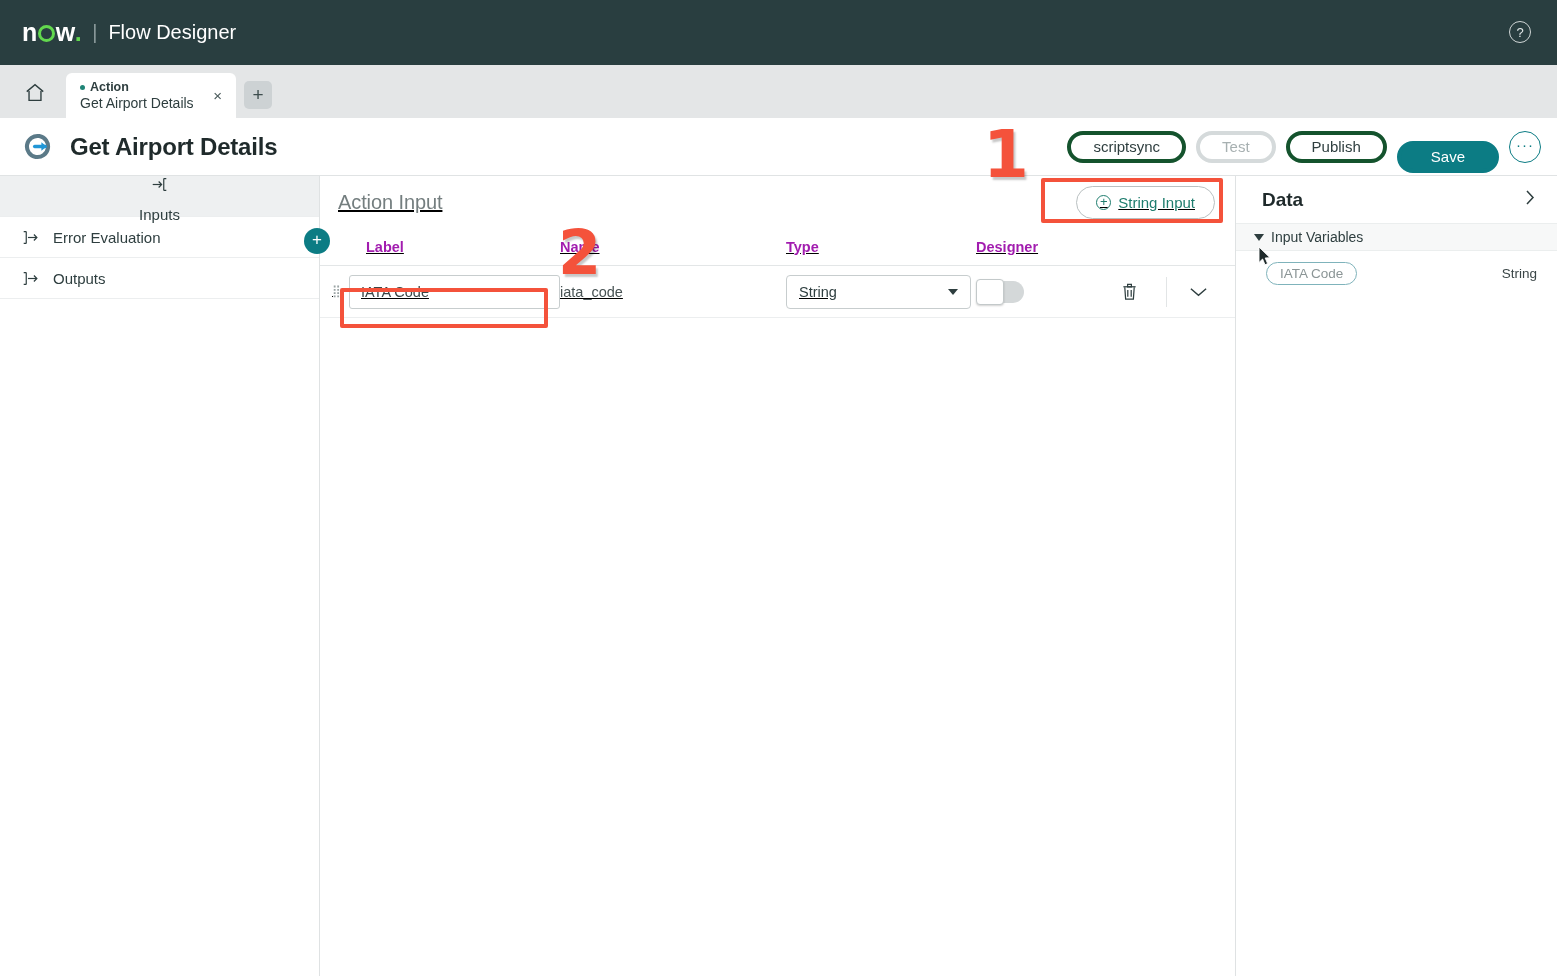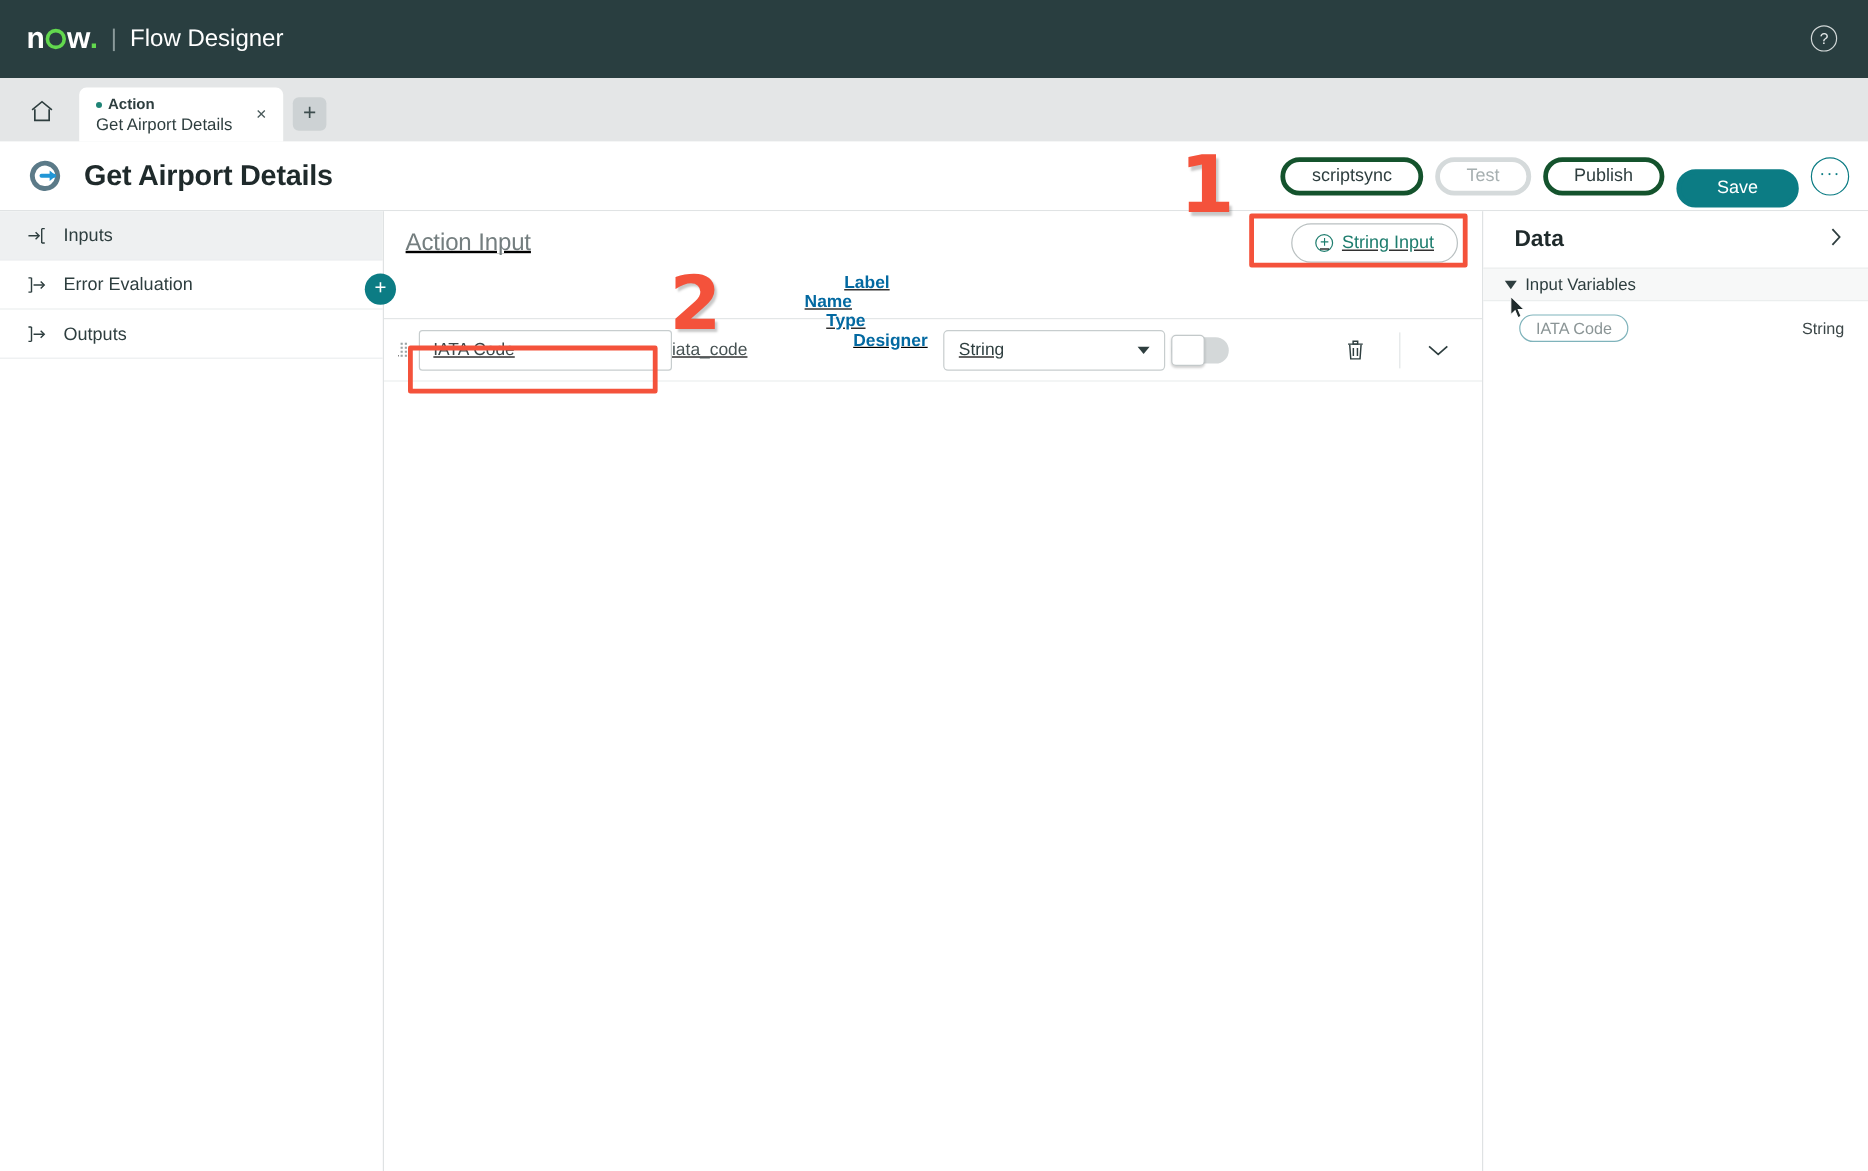--- a/index.html
+++ b/index.html
@@ -113,21 +113,21 @@
   .sidebar-head {
     height: 47px; display: flex; align-items: center; padding: 0 20px 0 22px;
   }
   .sidebar-title { font-size: 19px; font-weight: 700; color: #1f2a2b; }
   .collapse-chev { margin-left: auto; cursor: pointer; color: #2e3e3f; font-size: 17px; }
   .outline-item {
     height: 41px; display: flex; align-items: center; gap: 13px;
     padding: 0 22px; font-size: 15px; color: #2e3e3f; cursor: pointer;
     border-bottom: 1px solid #eceeef; position: relative;
   }
-  .outline-item.active { background: #eef0f1; }
+  .outline-item.active { background: #eef0f1; flex-direction: column; }
   .outline-item .oi-icon { width: 18px; display: flex; align-items: center; }
   .plus-badge {
     position: absolute; right: -11px; top: 52px;
     width: 26px; height: 26px; border-radius: 50%; background: #0c7c84;
     color: #fff; display: flex; align-items: center; justify-content: center;
     font-size: 17px; font-weight: 300; cursor: pointer; z-index: 6;
     line-height: 0; padding-bottom: 2px;
   }
 
   
@@ -147,21 +147,21 @@
   }
   .circ-plus {
     width: 15px; height: 15px; border: 1.4px solid #1e7d6e; border-radius: 50%;
     display: flex; align-items: center; justify-content: center;
     font-size: 13px; line-height: 0; padding-bottom: 1px;
   }
 
   .grid-head {
     display: flex; align-items: center; height: 38px;
     border-bottom: 1px solid #e3e6e7; font-size: 14.5px;
-    font-weight: 700; color: #0369a1; padding-left: 12px; flex-direction: column;
+    font-weight: 700; color: #a21caf; padding-left: 12px;
   }
   .grid-row {
     display: flex; align-items: center; height: 52px;
     border-bottom: 1px solid #eceeef; padding-left: 12px;
   }
   .c-label  { width: 228px; flex-shrink: 0; padding-left: 34px; }
   .c-name   { width: 226px; flex-shrink: 0; }
   .c-type   { width: 190px; flex-shrink: 0; }
   .c-mand   { width: 145px; flex-shrink: 0; }
   .c-acts   { flex: 1; display: flex; align-items: center; }

